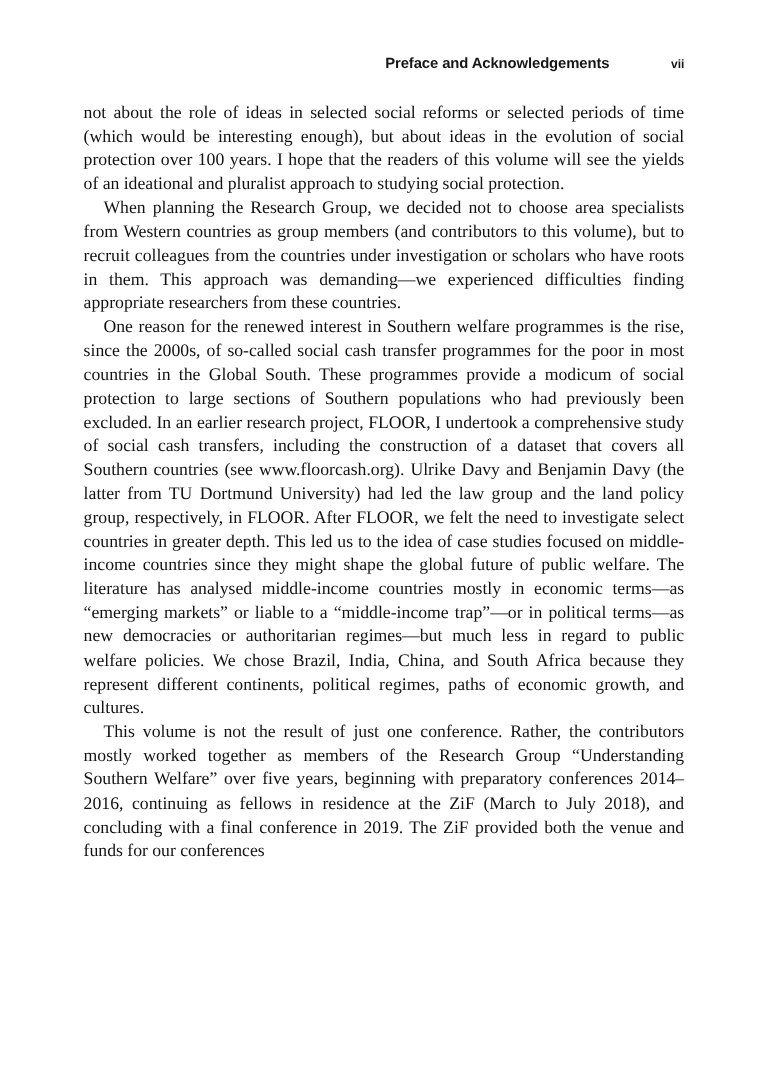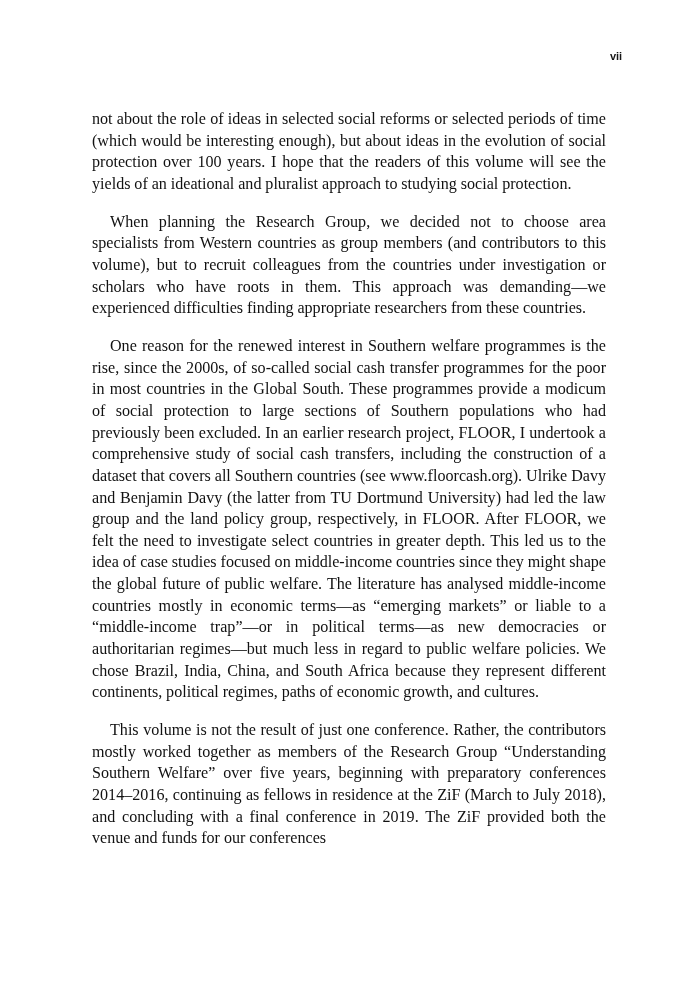--- a/index.html
+++ b/index.html
@@ -42,21 +42,21 @@
     text-align: right;
   }
   
   .textblock {
     position: absolute;
     left: 76px;
     top: 92px;
     width: 546px;
   }
   .para {
-    margin: 16px;
+    margin: 0;
     font-size: 16.1px;
     line-height: 21.65px;
     text-align: justify;
     text-justify: inter-word;
     hyphens: manual;
     -webkit-hyphens: manual;
     word-spacing: -0.1px;
   }
   .para.indent {
     text-indent: 18px;
@@ -64,20 +64,21 @@
   .para.flush {
     text-indent: 0;
   }
 </style>
 </head>
 <body>
 
 <div class="page">
 
   <div class="running-header">
+    <span class="header-title">Preface and Acknowledgements</span>
     <span class="folio">vii</span>
   </div>
 
   <div class="textblock">
     <p class="para flush">not about the role of ideas in selected social reforms or selected periods of time (which would be interesting enough), but about ideas in the evolution of social protection over 100 years. I hope that the readers of this volume will see the yields of an ideational and pluralist approach to studying social protection.</p>
     <p class="para indent">When planning the Research Group, we decided not to choose area specialists from Western countries as group members (and contributors to this volume), but to recruit colleagues from the countries under investigation or scholars who have roots in them. This approach was demanding—we experienced difficulties finding appropriate researchers from these countries.</p>
     <p class="para indent">One reason for the renewed interest in Southern welfare programmes is the rise, since the 2000s, of so-called social cash transfer programmes for the poor in most countries in the Global South. These programmes provide a modicum of social protection to large sections of Southern populations who had previously been excluded. In an earlier research project, FLOOR, I undertook a comprehensive study of social cash transfers, including the construction of a dataset that covers all Southern countries (see www.floorcash.org). Ulrike Davy and Benjamin Davy (the latter from TU Dortmund University) had led the law group and the land policy group, respectively, in FLOOR. After FLOOR, we felt the need to investigate select countries in greater depth. This led us to the idea of case studies focused on middle-income countries since they might shape the global future of public welfare. The literature has analysed middle-income countries mostly in economic terms—as “emerging markets” or liable to a “middle-income trap”—or in political terms—as new democracies or authoritarian regimes—but much less in regard to public welfare policies. We chose Brazil, India, China, and South Africa because they represent different continents, political regimes, paths of economic growth, and cultures.</p>
     <p class="para indent">This volume is not the result of just one conference. Rather, the contributors mostly worked together as members of the Research Group “Understanding Southern Welfare” over five years, beginning with preparatory conferences 2014–2016, continuing as fellows in residence at the ZiF (March to July 2018), and concluding with a final conference in 2019. The ZiF provided both the venue and funds for our conferences</p>
   </div>
 

